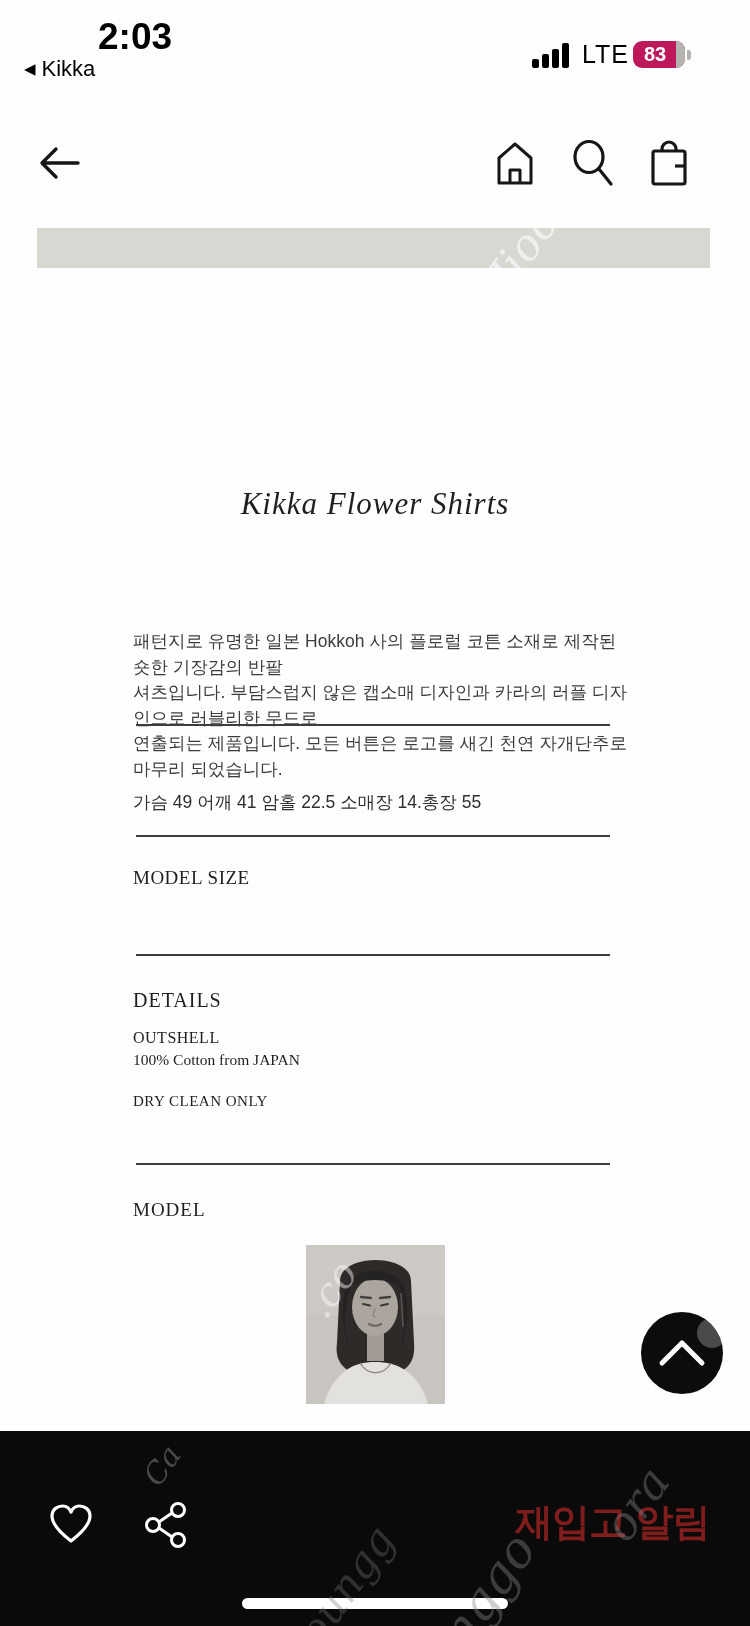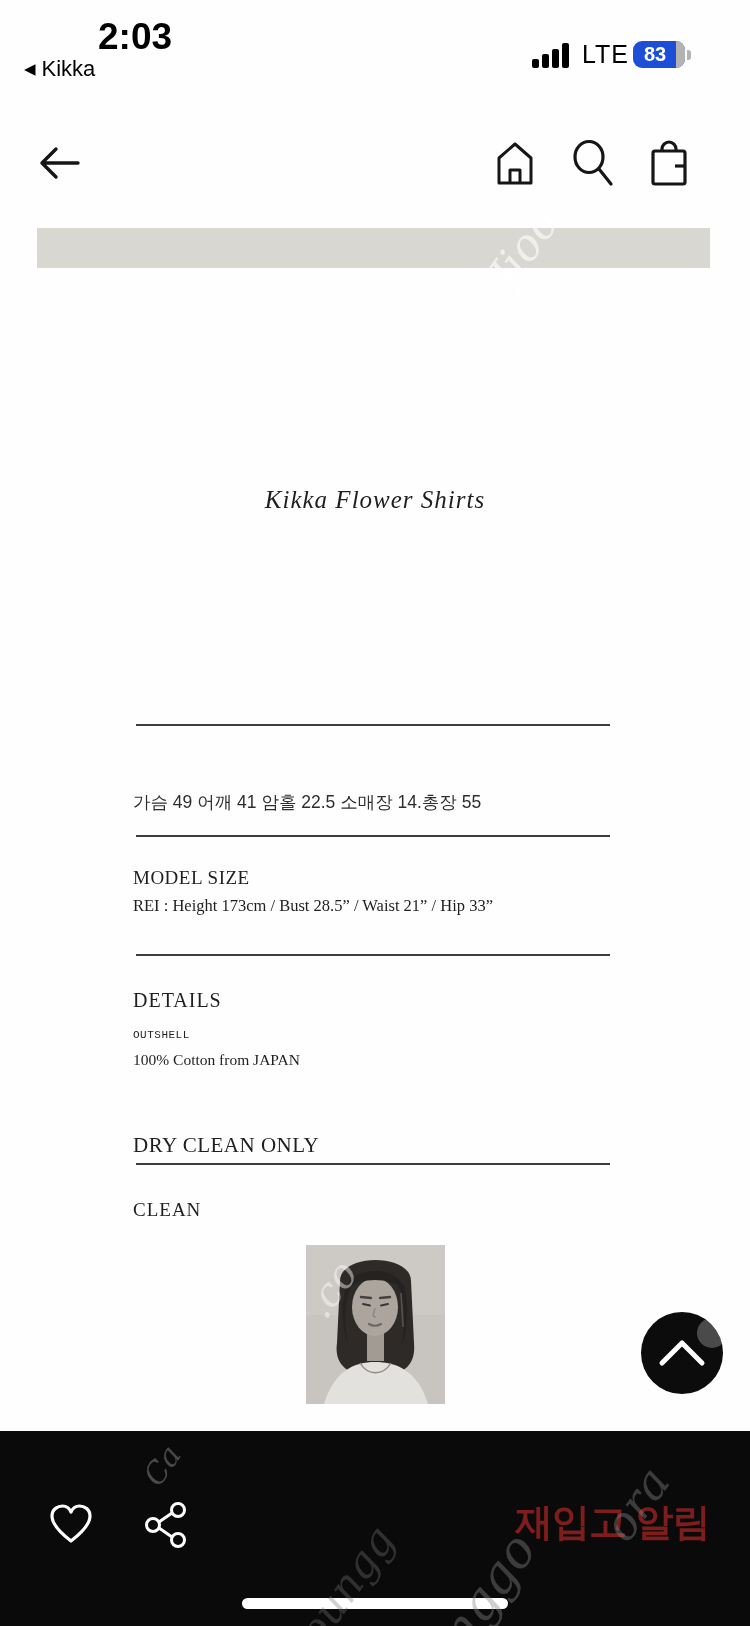--- a/index.html
+++ b/index.html
@@ -10,49 +10,49 @@
   .time{position:absolute;left:98px;top:16px;font-size:37px;font-weight:700;color:#000;}
   .back-app{position:absolute;left:24px;top:56px;font-size:22px;color:#000;display:flex;align-items:center;gap:6px;}
   .back-app .chev{font-size:15px;line-height:22px;}
   .signal{position:absolute;left:532px;top:42px;width:40px;height:26px;display:flex;align-items:flex-end;gap:3px;}
   .signal span{display:block;width:7px;background:#000;border-radius:2px;}
   .signal span:nth-child(1){height:9px;}
   .signal span:nth-child(2){height:14px;}
   .signal span:nth-child(3){height:19px;}
   .signal span:nth-child(4){height:25px;}
   .network{position:absolute;left:582px;top:40px;font-size:25px;font-weight:400;letter-spacing:1px;color:#000;}
-  .battery{position:absolute;left:633px;top:41px;width:52px;height:27px;background:#1d4ed8;border-radius:9px;overflow:hidden;}
+  .battery{position:absolute;left:633px;top:41px;width:52px;height:27px;background:#be185d;border-radius:9px;overflow:hidden;}
   .battery .cap{position:absolute;right:0;top:0;bottom:0;width:9px;background:#b5b3b0;}
   .battery .num{position:absolute;left:0;right:8px;top:0;bottom:0;display:flex;align-items:center;justify-content:center;
                 color:#fff;font-size:20px;font-weight:700;}
   .battery-tip{position:absolute;left:687px;top:50px;width:4px;height:10px;background:#b5b3b0;border-radius:0 3px 3px 0;}
 
   
   .icon-btn{position:absolute;background:none;border:none;padding:0;cursor:pointer;}
   .icon-btn svg{display:block;}
 
   
   .strip{position:absolute;left:37px;top:228px;width:673px;height:40px;background:#d9d7d2;}
 
   
   .title{position:absolute;left:0;top:486px;width:750px;text-align:center;
-         font-family:"Liberation Serif",serif;font-style:italic;font-size:25px;letter-spacing:1px;color:#1a1a1a;}
+         font-family:"Liberation Serif",serif;font-style:italic;font-size:31px;letter-spacing:1px;color:#1a1a1a;}
   .desc{position:absolute;left:133px;top:629px;width:502px;font-size:17.5px;line-height:25.5px;
         color:#3c3c3c;white-space:pre-line;}
   .rule{position:absolute;left:136px;width:474px;height:2px;background:#3d3d3d;}
   .rule.r1{top:724px;} .rule.r2{top:835px;} .rule.r3{top:954px;} .rule.r4{top:1163px;}
   .serif{font-family:"Liberation Serif",serif;color:#1f1f1f;}
   .size-head{position:absolute;left:133px;top:753px;font-size:19px;letter-spacing:.3px;}
   .size-meas{position:absolute;left:133px;top:790px;font-size:17.5px;color:#2e2e2e;}
   .msize-head{position:absolute;left:133px;top:867px;font-size:19px;letter-spacing:.5px;}
   .msize-spec{position:absolute;left:133px;top:896px;font-size:16.5px;}
   .det-head{position:absolute;left:133px;top:989px;font-size:20px;letter-spacing:1px;}
-  .det-outshell{position:absolute;left:133px;top:1029px;font-size:11px;letter-spacing:.5px;font-family:Liberation Mono, monospace;}
+  .det-outshell{position:absolute;left:133px;top:1029px;font-size:16px;letter-spacing:.5px;}
   .det-cotton{position:absolute;left:133px;top:1051px;font-size:15.5px;}
-  .det-care{position:absolute;left:133px;top:1093px;font-size:21px;letter-spacing:.5px;margin-top:40px;}
+  .det-care{position:absolute;left:133px;top:1093px;font-size:15px;letter-spacing:.5px;}
   .model-head{position:absolute;left:133px;top:1199px;font-size:19px;letter-spacing:1px;}
   .photo{position:absolute;left:306px;top:1245px;width:139px;height:159px;overflow:hidden;}
   .photo svg{display:block;}
   .model-name{position:absolute;left:306px;top:1409px;width:139px;text-align:center;font-size:16px;margin-top:19px;}
 
   
   .scroll-top{position:absolute;left:641px;top:1312px;width:82px;height:82px;border-radius:50%;
               background:#0c0c0c;border:none;padding:0;cursor:pointer;overflow:hidden;}
   .scroll-top .gloss{position:absolute;right:-4px;top:6px;width:30px;height:30px;border-radius:50%;
                      background:rgba(150,150,150,.45);}
@@ -128,36 +128,38 @@
         <rect x="5" y="14" width="32" height="33" rx="2" stroke="#161616" stroke-width="3.2" stroke-linejoin="round"></rect>
         <path d="M14 14 v-2 a7 7 0 0 1 14 0 v2" stroke="#161616" stroke-width="3.2"></path>
         <path d="M37 29 h-10" stroke="#161616" stroke-width="3.2"></path>
       </svg>
     </span>
   </button>
 
   <div class="strip"></div>
 
   <div class="title serif">Kikka Flower Shirts</div>
+  <div class="desc">패턴지로 유명한 일본 Hokkoh 사의 플로럴 코튼 소재로 제작된 숏한 기장감의 반팔
+셔츠입니다. 부담스럽지 않은 캡소매 디자인과 카라의 러플 디자인으로 러블리한 무드로
+연출되는 제품입니다. 모든 버튼은 로고를 새긴 천연 자개단추로 마무리 되었습니다.</div>
 
   <div class="rule r1"></div>
   <div class="size-meas">가슴 49 어깨 41 암홀 22.5 소매장 14.총장 55</div>
 
   <div class="rule r2"></div>
   <div class="msize-head serif">MODEL SIZE</div>
-  <div class="msize-spec serif">REI : Height 173cm / Bust 28.5” / Waist 21” / Hip 33”</div>
 
   <div class="rule r3"></div>
   <div class="det-head serif">DETAILS</div>
   <div class="det-outshell serif">OUTSHELL</div>
   <div class="det-cotton serif">100% Cotton from JAPAN</div>
   <div class="det-care serif">DRY CLEAN ONLY</div>
 
   <div class="rule r4"></div>
-  <div class="model-head serif">CLEAN</div>
+  <div class="model-head serif">MODEL</div>
 
   <div class="photo">
     <svg width="139" height="159" viewBox="0 0 139 159">
       <rect width="139" height="159" fill="#c8c5c1"></rect>
       <rect width="139" height="70" fill="#cdcac6"></rect>
       <path d="M34 36 C34 8 105 8 105 36 L108 98 C110 120 97 127 88 128 L51 128 C41 127 28 118 31 98 Z" fill="#2d2a28"></path>
       <rect x="61" y="84" width="17" height="32" fill="#a19b94"></rect>
       <ellipse cx="69" cy="62" rx="23" ry="29" fill="#aba59e"></ellipse>
       <path d="M40 44 C44 20 94 20 98 44 C82 32 56 32 40 44 Z" fill="#252322"></path>
       <path d="M40 40 C35 60 36 84 42 100 C38 76 38 56 46 40 Z" fill="#252322"></path>

